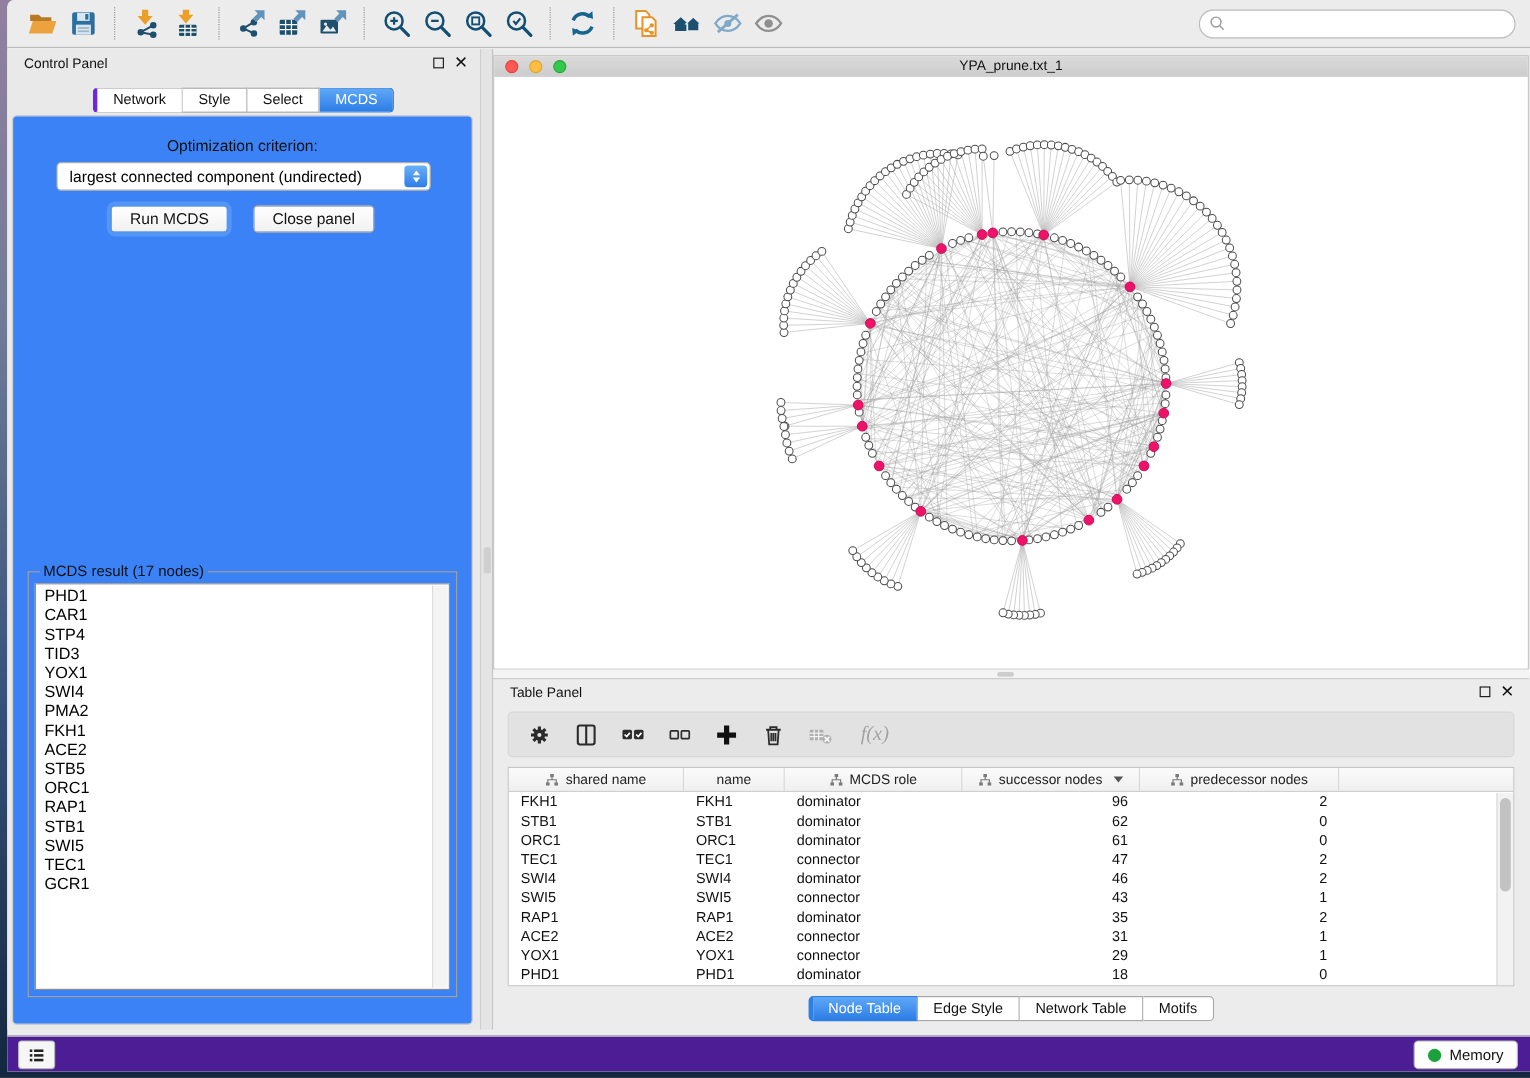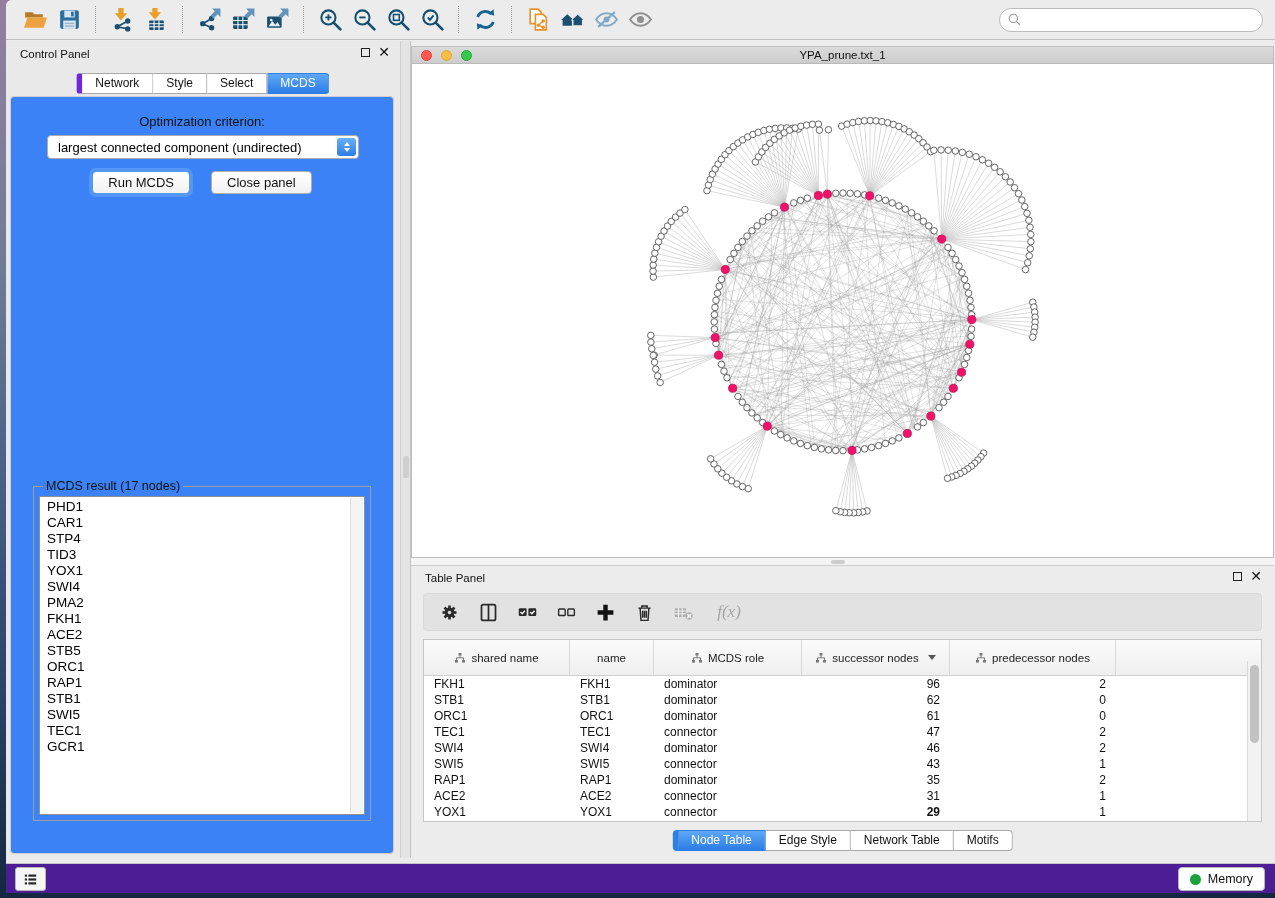--- a/index.html
+++ b/index.html
@@ -21,33 +21,33 @@
   .searchbox .icon{position:absolute;left:8px;top:4px;width:15px;height:15px;}
 
   
   .control-panel{position:absolute;left:0;top:41px;width:394px;bottom:35px;background:#e9e9e9;}
   .panel-head{position:absolute;top:7px;left:14px;font-size:11.5px;color:#111;}
   .win-ctrls{position:absolute;top:7px;right:10px;display:flex;gap:8px;align-items:center;}
   .float-ico{width:9px;height:9px;border:1.6px solid #222;display:inline-block;}
   .close-ico{font-size:14px;font-weight:bold;color:#111;line-height:9px;}
   .cp-tabs{position:absolute;top:32px;left:50%;transform:translateX(-50%);display:flex;}
   .seg-tab{height:21px;line-height:19px;padding:0 13px;font-size:12px;color:#111;background:#fff;border:1px solid #a8a8a8;border-left:none;white-space:nowrap;}
-  .seg-tab:first-child{border-left:6px solid #6d28d9;border-radius:4px 0 0 4px;}
+  .seg-tab:first-child{border-left:4px solid #6d28d9;border-radius:4px 0 0 4px;}
   .seg-tab:last-child{border-radius:0 4px 4px 0;}
   .seg-tab.active{background:linear-gradient(#5fa8f7,#2c7ce6);color:#fff;border-color:#2f7fe0;}
   .cp-body{position:absolute;top:55px;left:4px;right:6px;bottom:4px;background:#3b82f6;border:1px solid #cdcdcd;border-radius:4px;}
   .opt-label{position:absolute;top:17px;width:100%;text-align:center;font-size:13px;color:#111;}
   .dropdown{position:absolute;top:38px;left:36px;right:34px;height:24px;background:#fff;border:1px solid #acacac;border-radius:4px;font-size:13px;display:flex;align-items:center;padding-left:10px;}
   .dd-stepper{position:absolute;right:2px;top:2px;bottom:2px;width:19px;border-radius:3px;background:linear-gradient(#6ab0f8,#2e7de9);display:flex;flex-direction:column;align-items:center;justify-content:center;gap:2px;}
   .chev-up{width:0;height:0;border-left:3.5px solid transparent;border-right:3.5px solid transparent;border-bottom:4.5px solid #fff;}
   .chev-dn{width:0;height:0;border-left:3.5px solid transparent;border-right:3.5px solid transparent;border-top:4.5px solid #fff;}
   .btn-row{position:absolute;top:74px;width:100%;display:flex;justify-content:center;gap:21px;}
   .push-btn{height:23px;padding:0 15px;font-size:13px;background:linear-gradient(#ffffff,#f1f1f1);border:1px solid #aeaeae;border-radius:4px;color:#111;}
   .push-btn.focused{border-color:#5a9be8;box-shadow:0 0 0 3px rgba(105,168,245,.55);}
-  .mcds-fieldset{position:absolute;left:8px;right:8px;top:368px;bottom:18px;border:1px solid #9f9f9f;margin:14px;padding:3px 5px 5px 5px;}
+  .mcds-fieldset{position:absolute;left:8px;right:8px;top:368px;bottom:18px;border:1px solid #9f9f9f;margin:4px;padding:3px 5px 5px 5px;}
   .mcds-fieldset legend{font-size:12.5px;padding:0 3px;margin-left:4px;color:#111;}
   .listbox{width:100%;height:100%;background:#fff;border:1px solid #8e8e8e;position:relative;overflow:hidden;font-size:13.5px;line-height:16px;padding:2px 0 0 7px;}
   .listbox .track{position:absolute;right:1px;top:1px;bottom:1px;width:13px;background:#f4f4f4;border-left:1px solid #ddd;}
   .list-item{height:16px;}
 
   
   .v-split{position:absolute;left:394px;top:41px;width:11px;bottom:35px;background:#e4e4e4;border-left:1px solid #cfcfcf;border-right:1px solid #c4c4c4;}
   .v-split .grip{position:absolute;top:415px;left:2px;width:6px;height:22px;background:#cfcfcf;border-radius:2px;}
   .h-split{position:absolute;left:405px;right:0;top:558px;height:7px;background:#f4f4f4;}
   .h-split .grip{position:absolute;left:420px;top:2px;width:14px;height:4px;background:#cdcdcd;border-radius:2px;}
@@ -64,21 +64,21 @@
   .net-canvas svg{width:100%;height:100%;}
 
   
   .table-panel{position:absolute;left:405px;top:565px;right:1px;height:293px;background:#ececec;border-top:1px solid #cdcdcd;}
   .tp-head{position:absolute;top:6px;left:14px;font-size:11.5px;color:#111;}
   .tp-toolbar{position:absolute;left:12px;right:12px;top:27px;height:38px;background:#e2e2e2;border:1px solid #d8d8d8;border-radius:4px;display:flex;align-items:center;gap:9px;padding-left:10px;}
   .tp-btn{width:30px;height:30px;background:none;border:none;padding:0;display:flex;align-items:center;justify-content:center;}
   .tp-btn .icon{width:21px;height:21px;}
   .fx-text{font-family:"Liberation Serif","DejaVu Serif",serif;font-style:italic;font-size:17px;color:#9d9d9d;}
   .grid{position:absolute;left:12px;right:12px;top:73px;height:183px;background:#fff;border:1px solid #c6c6c6;overflow:hidden;}
-  .grid-head{display:flex;height:36px;background:linear-gradient(#fbfbfb,#efefef);border-bottom:1px solid #cfcfcf;}
+  .grid-head{display:flex;height:20px;background:linear-gradient(#fbfbfb,#efefef);border-bottom:1px solid #cfcfcf;}
   .gh-cell{display:flex;align-items:center;gap:5px;font-size:11.5px;color:#222;border-right:1px solid #d9d9d9;padding:0 6px;justify-content:center;position:relative;}
   .gh-cell .icon{width:12px;height:12px;flex:0 0 auto;}
   .sort-dn{width:0;height:0;border-left:4px solid transparent;border-right:4px solid transparent;border-top:5px solid #555;margin-left:4px;}
   .grid-row{display:flex;height:16px;background:#fff;}
   .g-cell{font-size:12px;color:#111;padding:0 10px;line-height:16px;white-space:nowrap;overflow:hidden;}
   .g-cell.num{text-align:right;}
   .grid-vscroll{position:absolute;right:0;top:21px;bottom:0;width:14px;background:#f2f2f2;border-left:1px solid #dadada;}
   .grid-vscroll .thumb{position:absolute;left:2px;right:2px;top:4px;height:78px;background:#c2c2c2;border-radius:5px;}
   .tp-tabs{position:absolute;bottom:7px;left:50%;transform:translateX(-50%);display:flex;}
 
@@ -1254,21 +1254,21 @@
               <div class="g-cell" style="width: 146px;">ACE2</div>
               <div class="g-cell" style="width: 84px;">ACE2</div>
               <div class="g-cell" style="width: 148px;">connector</div>
               <div class="g-cell num" style="width: 148px;">31</div>
               <div class="g-cell num" style="width: 166px;">1</div>
             </div>
             <div class="grid-row">
               <div class="g-cell" style="width: 146px;">YOX1</div>
               <div class="g-cell" style="width: 84px;">YOX1</div>
               <div class="g-cell" style="width: 148px;">connector</div>
-              <div class="g-cell num" style="width: 148px; font-weight: bold;">29</div>
+              <div class="g-cell num" style="width: 148px;">29</div>
               <div class="g-cell num" style="width: 166px;">1</div>
             </div>
             <div class="grid-row">
               <div class="g-cell" style="width: 146px;">PHD1</div>
               <div class="g-cell" style="width: 84px;">PHD1</div>
               <div class="g-cell" style="width: 148px;">dominator</div>
               <div class="g-cell num" style="width: 148px;">18</div>
               <div class="g-cell num" style="width: 166px;">0</div>
             </div>
           </div>

